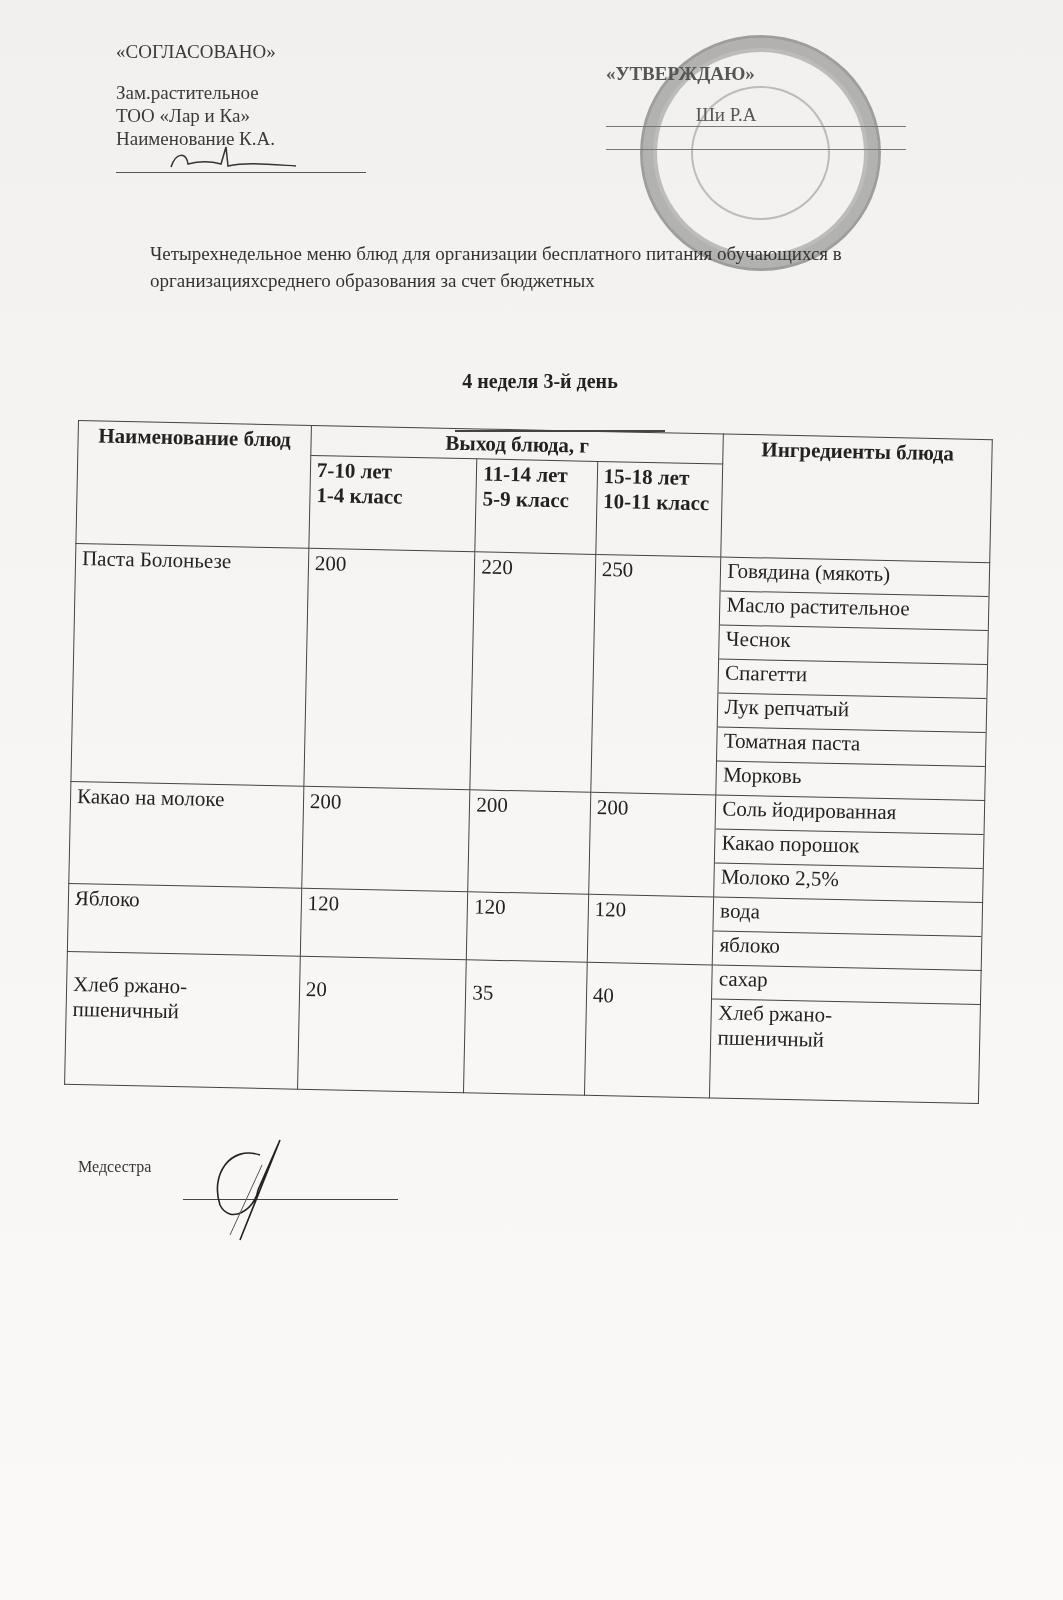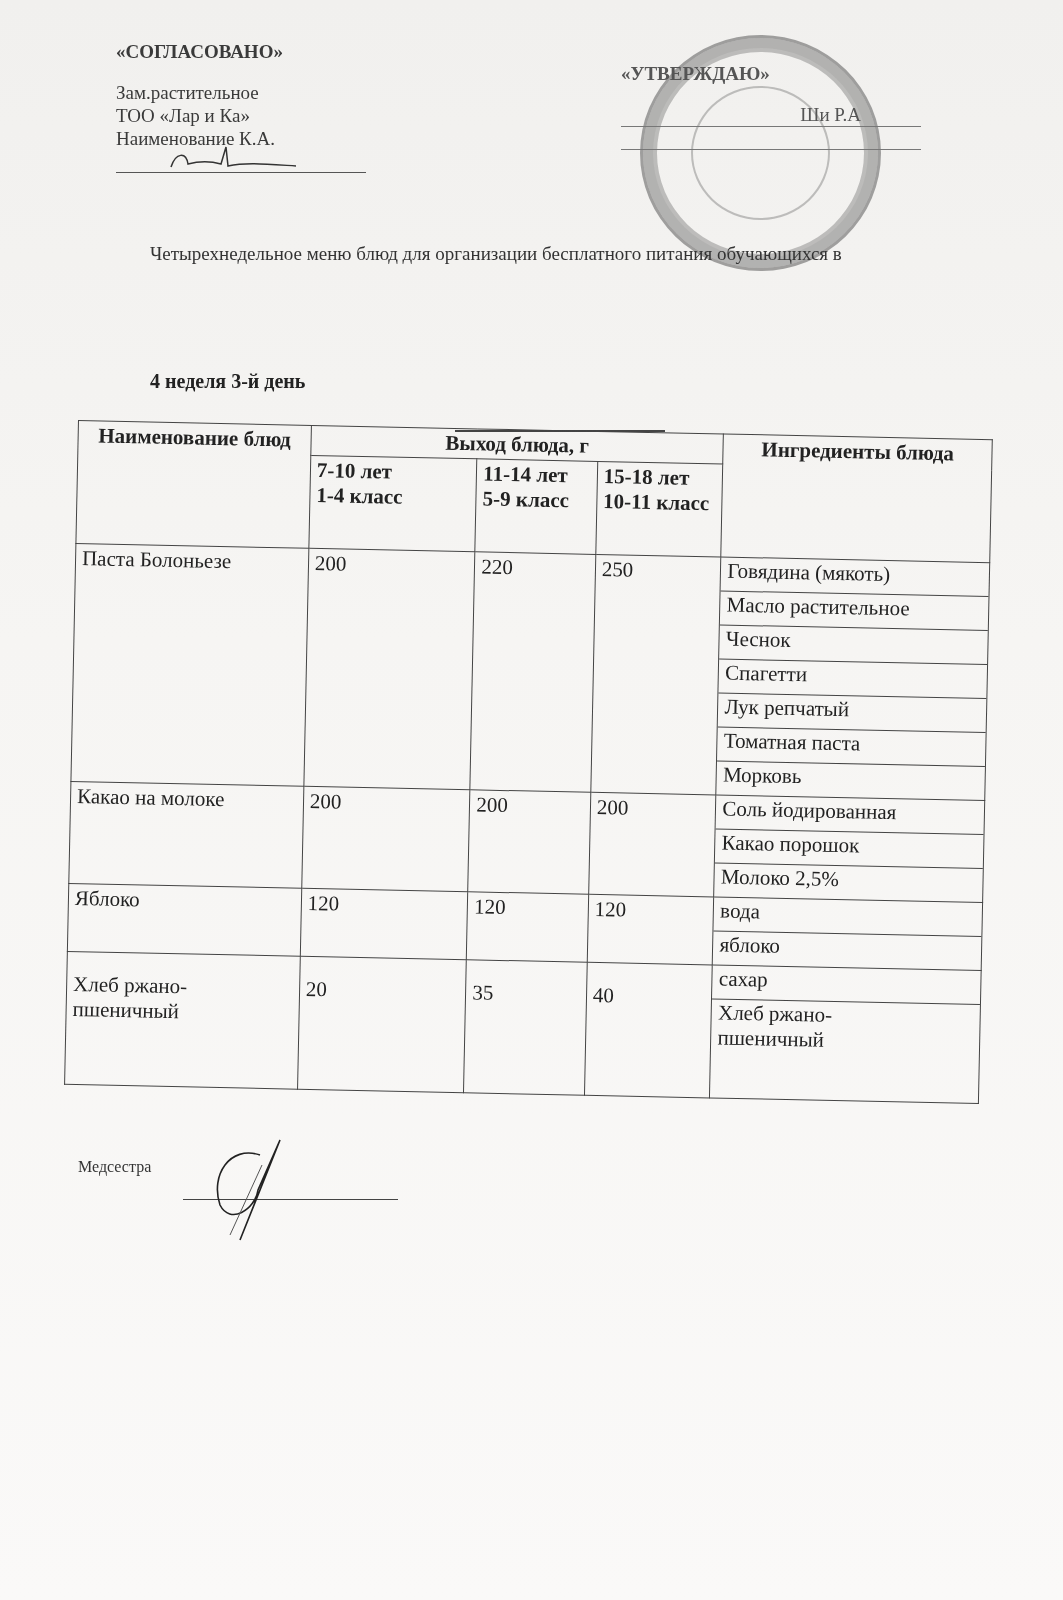--- a/index.html
+++ b/index.html
@@ -11,42 +11,42 @@
     position: relative;
   }
   .page {
     position: absolute; left: 0; top: 0; width: 1063px; height: 1600px;
     background: linear-gradient(180deg, #f1f0ee 0%, #f6f5f3 40%, #faf9f8 100%);
   }
   .approve-left {
     position: absolute; left: 116px; top: 40px; width: 250px;
     font-size: 19px; line-height: 23px; color: #3a3a3a;
   }
-  .approve-left .head { font-weight: bold; margin-bottom: 18px; font-size: 19px; }
+  .approve-left .head { font-weight: normal; margin-bottom: 18px; font-size: 19px; }
   .sigline { border-bottom: 1px solid #555; height: 22px; position: relative; }
   .approve-right {
-    position: absolute; left: 621px; top: 62px; width: 300px;
+    position: absolute; left: 606px; top: 62px; width: 300px;
     font-size: 19px; line-height: 23px; color: #555;
   }
   .approve-right .head { font-weight: bold; margin-bottom: 18px; }
   .stamp {
     position: absolute; left: 640px; top: 35px; width: 235px; height: 230px;
     border-radius: 50%; border: 3px solid rgba(90,90,90,0.55);
     box-shadow: inset 0 0 0 10px rgba(120,120,120,0.15), inset 0 0 0 14px rgba(90,90,90,0.35);
   }
   .stamp .inner {
     position: absolute; left: 48px; top: 48px; width: 135px; height: 130px;
     border-radius: 50%; border: 2px solid rgba(90,90,90,0.35);
   }
   .title {
     position: absolute; left: 150px; top: 240px; width: 820px; 
     font-size: 19px; line-height: 27px; color: #333;
   }
   .subtitle {
-    position: absolute; left: 150px; top: 370px; width: 780px; text-align: left;
+    position: absolute; left: 150px; top: 370px; width: 780px; text-align: center;
     font-size: 20px; font-weight: bold; color: #222;
   }
   .subtitle-line {
     position: absolute; left: 455px; top: 430px; width: 210px; border-top: 2px solid #444;
   }
   table.menu {
     position: absolute; left: 78px; top: 420px; width: 915px;
     border-collapse: collapse; font-size: 21px; color: #222;
     transform: rotate(1.2deg); transform-origin: 0 0;
   }
@@ -81,26 +81,27 @@
       </svg>
     </div>
   </div>
 
   <div class="stamp">
       <div class="inner"></div>
     </div>
 
   <div class="approve-right">
     <div class="head">«УТВЕРЖДАЮ»</div>
-    <div style="text-align:right;padding-right:60px;border-bottom:1px solid #777">Ши Р.А</div>
+    <div style="text-align:center;padding-right:60px;border-bottom:1px solid #777">Ши Р.А</div>
     <div style="height:22px;border-bottom:1px solid #777;margin-top:0"></div>
   </div>
 
   <div class="title">
     <div>Четырехнедельное меню блюд для организации бесплатного питания обучающихся в</div>
+    <div>организацияхсреднего образования за счет бюджетных</div>
   </div>
 
   <div class="subtitle">4 неделя 3-й день</div>
   <div class="subtitle-line"></div>
 
   <table class="menu">
     <tbody>
         <tr>
       <th rowspan="2" style="width:215px">Наименование блюд</th>
       <th colspan="3">Выход блюда, г</th>

